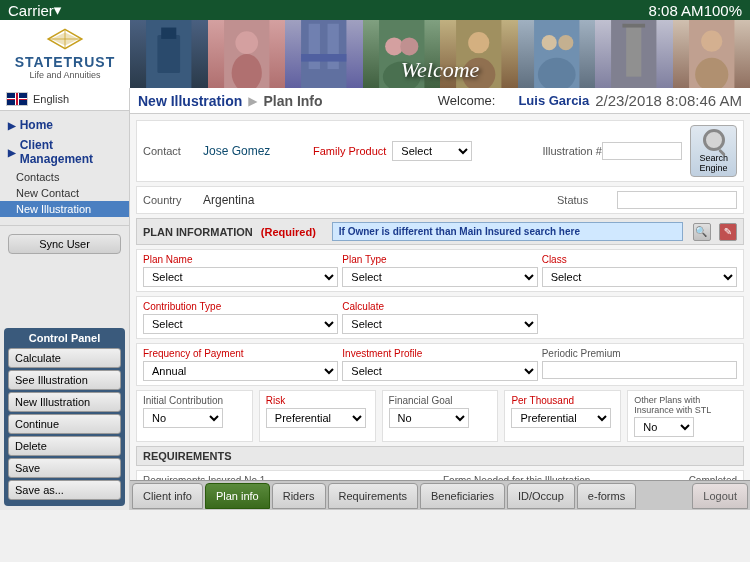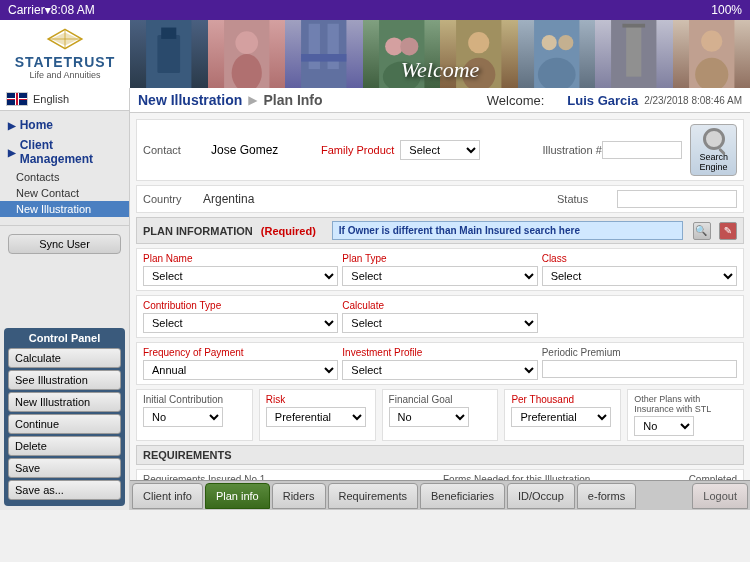--- a/index.html
+++ b/index.html
@@ -1,26 +1,26 @@
 <!DOCTYPE html>
 <html><head>
   <meta charset="utf-8">
   <style>
     * { box-sizing: border-box; margin: 0; padding: 0; }
     body { font-family: Arial, sans-serif; font-size: 12px; background: #f0f0f0; width: 750px; height: 562px; overflow: hidden; }
 
     
     .status-bar {
-      background: #4c1d95;
+      background: #14532d;
       color: #fff;
       display: flex;
       justify-content: space-between;
       align-items: center;
       padding: 2px 8px;
-      font-size: 12px;
+      font-size: 15px;
       height: 20px;
     }
 
     
     .header-banner {
       height: 68px;
       background: linear-gradient(135deg, #1a3a5c 0%, #2a5a8c 50%, #1a3a5c 100%);
       display: flex;
       align-items: stretch;
       overflow: hidden;
@@ -207,21 +207,21 @@
     }
     .top-bar-title {
       font-size: 14px;
       font-weight: bold;
       color: #1a3a8c;
     }
     .top-bar-arrow { color: #aaa; margin: 0 6px; }
     .top-bar-plan { font-size: 14px; font-weight: bold; color: #555; }
     .top-bar-welcome { font-size: 13px; color: #333; }
     .top-bar-name { font-size: 13px; font-weight: bold; color: #1a3a8c; margin-left: 17px; }
-    .top-bar-date { font-size: 10px; color: #555; }
+    .top-bar-date { font-size: 15px; color: #555; }
 
     
     .form-area {
       flex: 1;
       overflow-y: auto;
       padding: 6px;
       background: #f5f5f5;
     }
 
     .contact-row {
@@ -413,21 +413,21 @@
     }
 
     .mb-4 { margin-bottom: 4px; }
   </style>
 </head>
 <body>
 
 <div class="status-bar">
   <span>Carrier</span>
   <span>▾</span>
-  <span style="flex:1;text-align:left;">8:08 AM</span>
+  <span style="flex:1;text-align:right;">8:08 AM</span>
   <span>100%</span>
 </div>
 
 <div class="header-banner">
   <div class="header-logo">
     <svg class="logo-diamond" viewBox="0 0 50 30">
       <polygon points="25,2 48,15 25,28 2,15" fill="none" stroke="#c8a020" stroke-width="2"></polygon>
       <polygon points="25,6 44,15 25,24 6,15" fill="#c8a020" opacity="0.3"></polygon>
       <line x1="2" y1="15" x2="48" y2="15" stroke="#c8a020" stroke-width="1"></line>
       <line x1="25" y1="2" x2="25" y2="28" stroke="#c8a020" stroke-width="1"></line>
@@ -562,21 +562,21 @@
         <span class="top-bar-welcome">Welcome:</span>
         <span class="top-bar-name">Luis Garcia</span>
         <span class="top-bar-date">2/23/2018 8:08:46 AM</span>
       </div>
     </div>
 
     <div class="form-area">
 
       <div class="contact-row mb-4">
         <span class="field-label">Contact</span>
-        <span class="field-value" style="font-size:12px;color:#000000;min-width:100px;margin-left:8px;">Jose Gomez</span>
+        <span class="field-value" style="font-size:12px;color:#0c4a6e;min-width:100px;">Jose Gomez</span>
         <span class="field-label-red" style="margin-left:10px;margin-right:6px;">Family Product</span>
         <select class="select-field">
           <option>Select</option>
         </select>
         <span style="flex:1"></span>
         <span class="field-label">Illustration #</span>
         <input class="text-field" type="text" style="width: 80px;">
         <div class="search-engine-btn" style="margin-left:8px;">
           <div class="search-lens"></div>
           <span style="font-size:9px;white-space:pre;">Search

